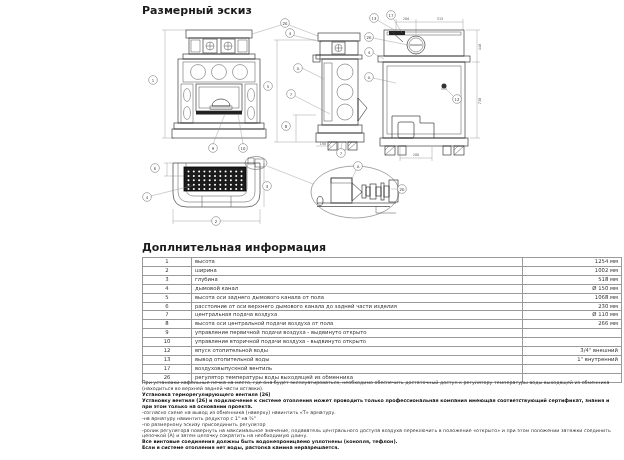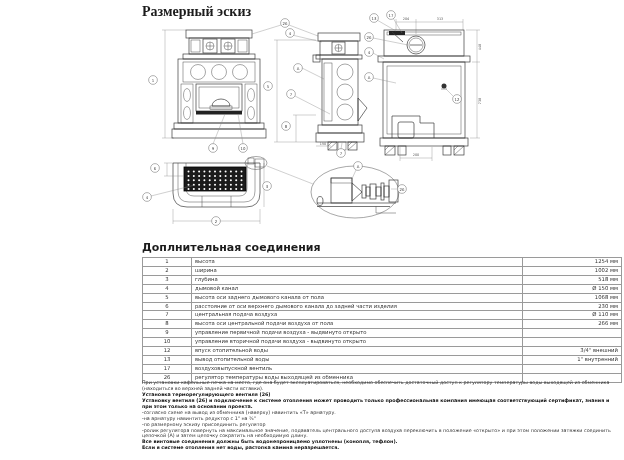--- a/index.html
+++ b/index.html
@@ -1,21 +1,21 @@
 <!DOCTYPE html>
 <html><head>
 <meta charset="utf-8">
 <style>
   html,body{margin:0;padding:0;}
   body{
     width:624px;height:460px;position:relative;background:#fff;overflow:hidden;
     font-family:"DejaVu Sans","Liberation Sans",sans-serif;color:#222;
   }
   .sketch-title{
-    position:absolute;left:142px;top:4px;font-size:14px;font-weight:bold;color:#1c1c1c;font-family:Liberation Serif, serif;
+    position:absolute;left:142px;top:4px;font-size:11px;font-weight:bold;color:#1c1c1c;
   }
   .info-title{
     position:absolute;left:142px;top:241px;font-size:11px;font-weight:bold;color:#1c1c1c;
   }
   svg{position:absolute;left:140px;top:0;}
   svg text{font-family:"DejaVu Sans","Liberation Sans",sans-serif;fill:#555;}
   .co{font-size:3.9px;text-anchor:middle;fill:#444;}
   .dim{font-size:3.4px;text-anchor:middle;fill:#555;}
   .ln{fill:none;stroke:#3c3c3c;stroke-width:.7;}
   .lt{fill:none;stroke:#3c3c3c;stroke-width:.45;}
@@ -319,21 +319,21 @@
     <path class="lt" d="M236,206.5 V213 H256"></path>
     <line class="dm" x1="216" y1="170" x2="211" y2="181"></line>
     <circle class="cc" cx="218" cy="166" r="4.4"></circle>
     <text class="co" x="218" y="167.5">A</text>
     <line class="dm" x1="257" y1="189" x2="251" y2="189"></line>
     <circle class="cc" cx="262" cy="189" r="4.4"></circle>
     <text class="co" x="262" y="190.5">26</text>
   </g>
 </svg>
 
-<div class="info-title">Доплнительная соединения</div>
+<div class="info-title">Доплнительная информация</div>
 
 <table class="spec-table">
   <tbody>
     <tr>
         <td class="num">1</td>
         <td>высота</td>
         <td class="val">1254 мм</td>
       </tr>
     <tr>
         <td class="num">2</td>

